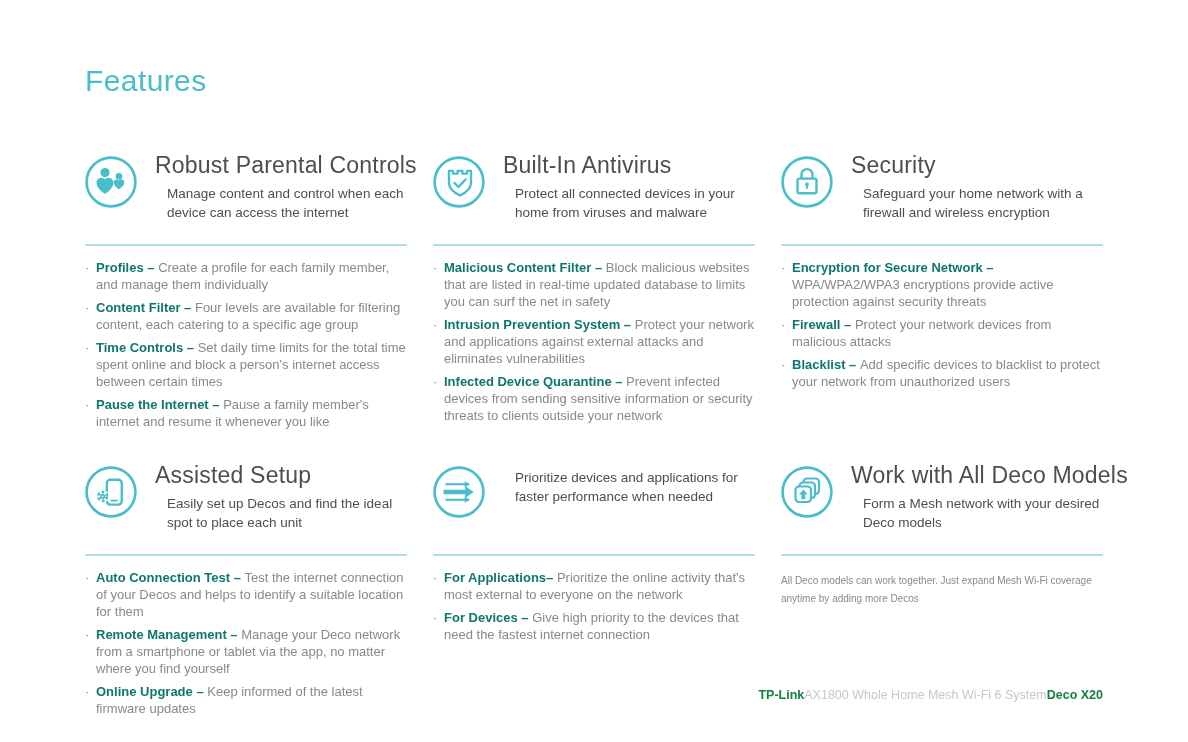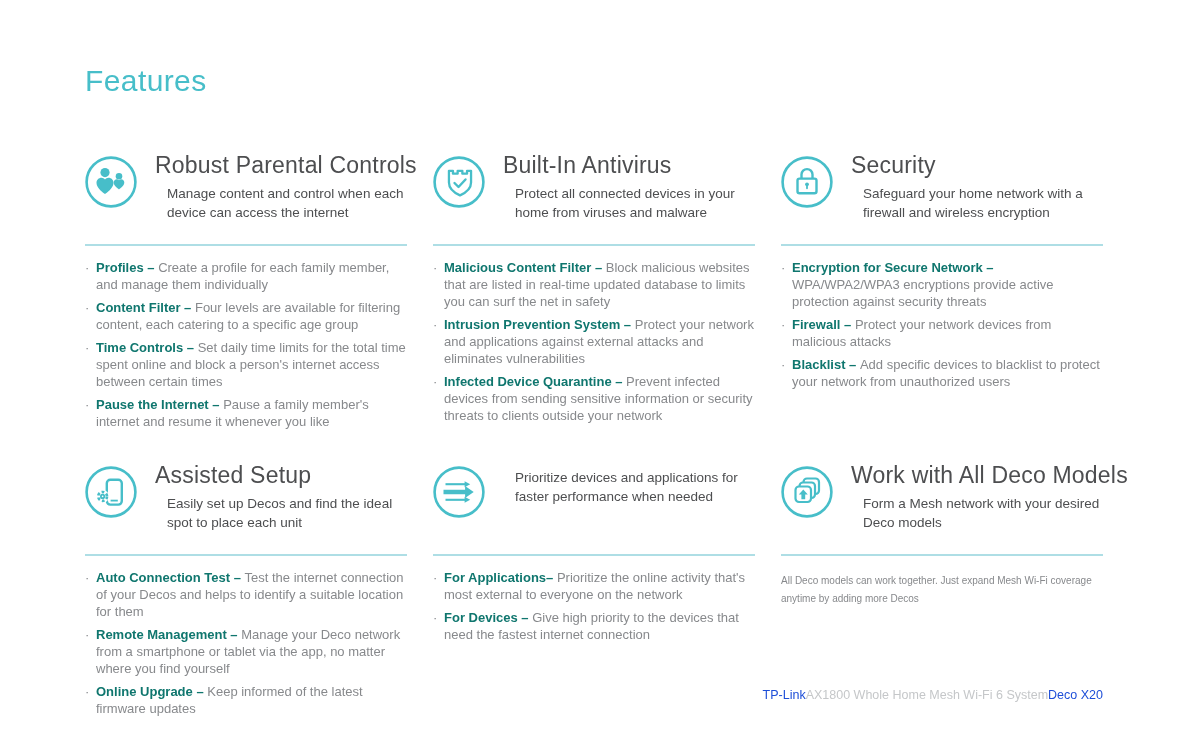--- a/index.html
+++ b/index.html
@@ -38,21 +38,21 @@
   .dot { flex:0 0 11px; width:11px; color:#87898C; }
   .bullet-text { flex:1; min-width:0; }
   .lead { color:#0f766e; font-weight:700; }
   .paragraph {
     margin:16px 0 0 0; font-size:10px; line-height:17.5px; color:#87898C;
   }
   .footer {
     position:absolute; top:688px; right:85px; font-size:12.5px;
     color:#C5C7C9; white-space:nowrap;
   }
-  .footer b { color:#1d4ed8; font-weight:400; }
+  .footer b { color:#15803d; font-weight:700; }
   .footer > * + * { }
 </style>
 </head>
 <body>
 
 <div class="page">
   <h1 class="page-title">Features</h1>
 
   <div class="features-grid">
   <section class="card">

